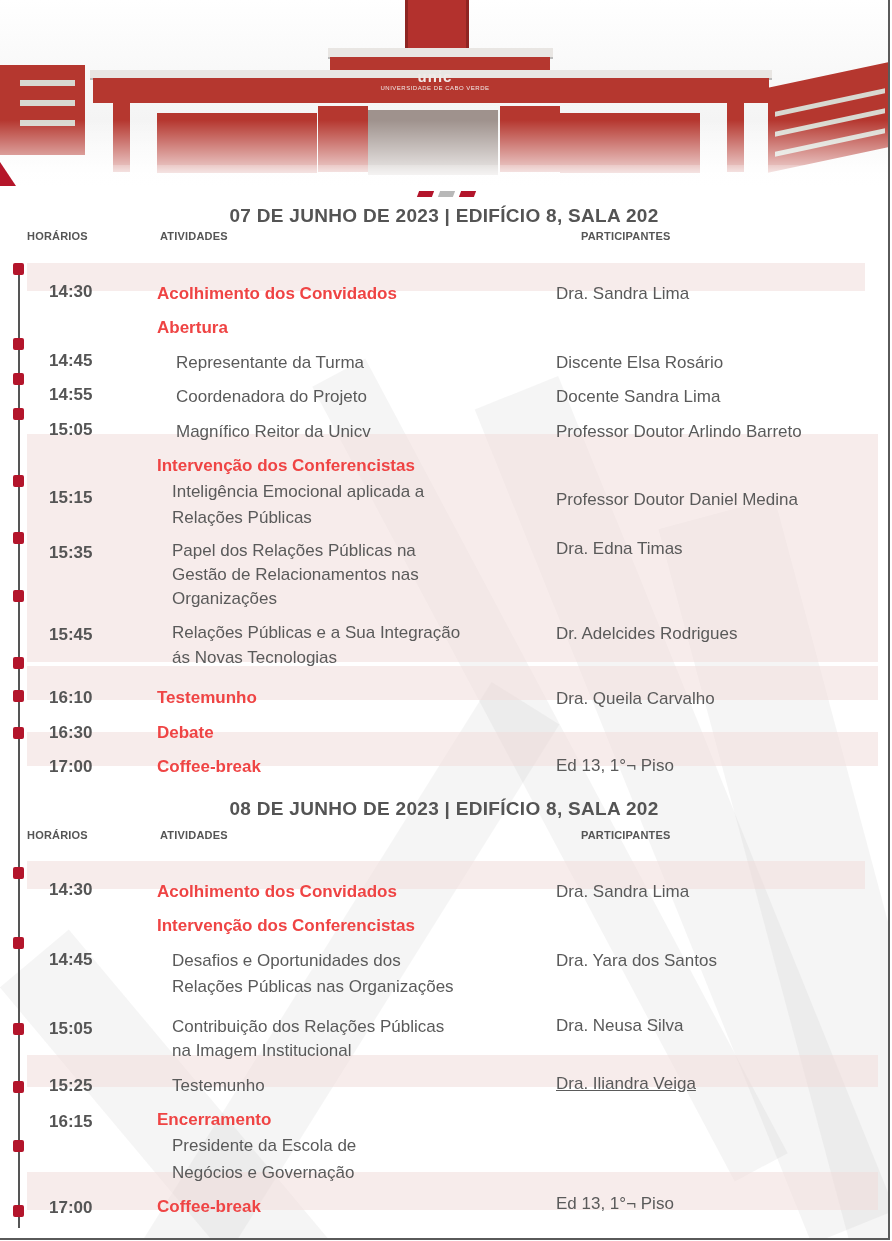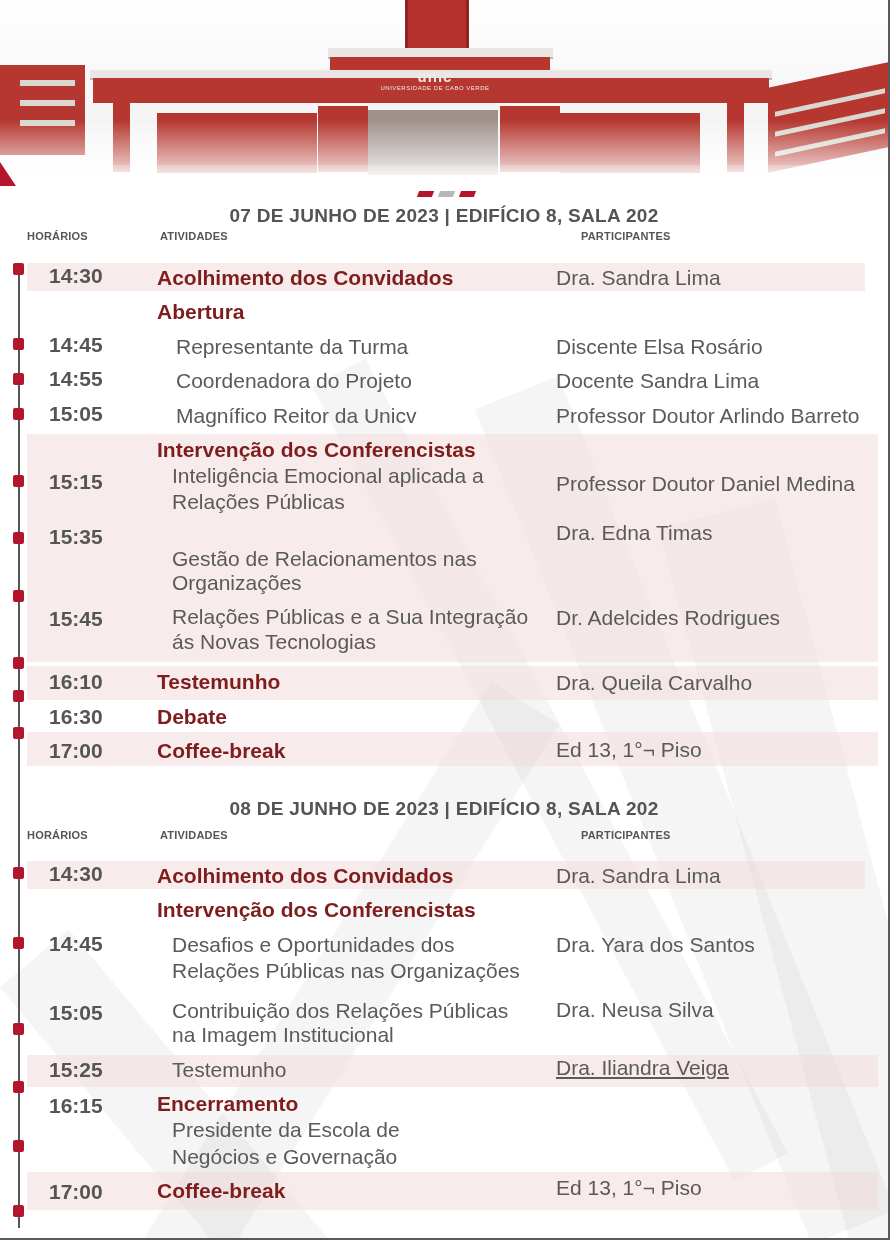--- a/index.html
+++ b/index.html
@@ -40,23 +40,23 @@
     position: absolute; left: 0; width: 888px; text-align: center;
     font-weight: bold; font-size: 19px; color: #545454; letter-spacing: 0.3px;
   }
   .col-head { position: absolute; font-weight: bold; font-size: 11px; color: #555; letter-spacing: 0.2px; }
 
   .band { position: absolute; left: 27px; background: rgba(240,220,218,0.55); }
 
   .timeline { position: absolute; left: 18px; width: 2px; background: #555; }
   .marker { position: absolute; left: 13px; width: 11px; height: 12px; background: #b3152b; border-radius: 2px; }
 
-  .t { position: absolute; font-size: 21px; line-height: 24px; }
+  .t { position: absolute; font-size: 17px; line-height: 24px; margin-top: 16px; }
   .time { left: 49px; font-weight: bold; color: #555; }
-  .act { left: 157px; color: #7f1d1d; }
+  .act { left: 157px; color: #ef4444; }
   .act.b { font-weight: bold; }
   .sub { left: 172px; color: #5a5a5a; }
   .sub2 { left: 176px; color: #5a5a5a; }
   .part { left: 556px; color: #5a5a5a; }
 </style>
 </head>
 <body>
 
 <div class="page">
 
@@ -145,20 +145,21 @@
   <div class="t part" style="top:404px;">Professor Doutor Arlindo Barreto</div>
 
   <div class="t act b" style="top:438px;">Intervenção dos Conferencistas</div>
 
   <div class="t time" style="top:470px;">15:15</div>
   <div class="t sub" style="top:464px;">Inteligência Emocional aplicada a</div>
   <div class="t sub" style="top:490px;">Relações Públicas</div>
   <div class="t part" style="top:472px;">Professor Doutor Daniel Medina</div>
 
   <div class="t time" style="top:525px;">15:35</div>
+  <div class="t sub" style="top:523px;">Papel dos Relações Públicas na</div>
   <div class="t sub" style="top:547px;">Gestão de Relacionamentos nas</div>
   <div class="t sub" style="top:571px;">Organizações</div>
   <div class="t part" style="top:521px;">Dra. Edna Timas</div>
 
   <div class="t time" style="top:607px;">15:45</div>
   <div class="t sub" style="top:605px;">Relações Públicas e a Sua Integração</div>
   <div class="t sub" style="top:630px;">ás Novas Tecnologias</div>
   <div class="t part" style="top:606px;">Dr. Adelcides Rodrigues</div>
 
   <div class="t time" style="top:670px;">16:10</div>

